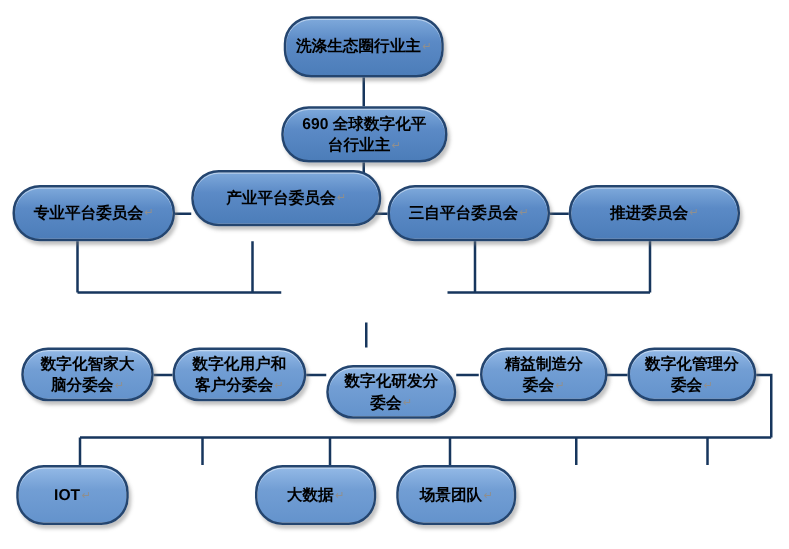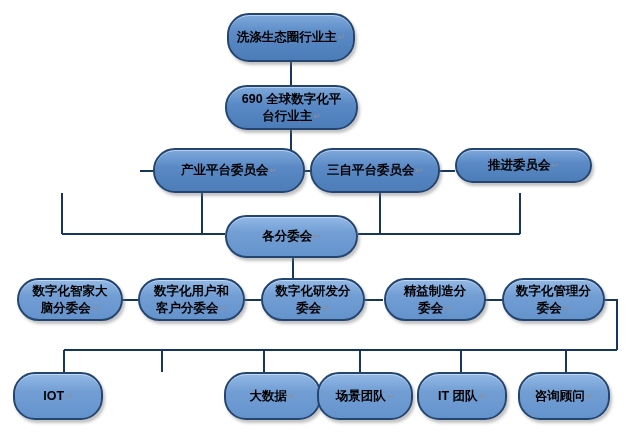--- a/index.html
+++ b/index.html
@@ -54,76 +54,70 @@
 
   <div class="node shade-a" style="left:227px;top:13px;width:128px;height:49px">
     <div class="txt"><span>洗涤生态圈行业主</span><span class="rm">↵</span></div>
   </div>
 
   <div class="node shade-a" style="left:225px;top:85px;width:133px;height:45px">
     <div class="txt"><span>690 全球数字化平
 台行业主</span><span class="rm">↵</span></div>
   </div>
 
+  <div class="node shade-a" style="left:10px;top:148px;width:130px;height:45px">
+    <div class="txt"><span>专业平台委员会</span><span class="rm">↵</span></div>
+  </div>
 
-  <div class="node shade-a" style="left:153px;top:148px;width:152px;height:45px">
+  <div class="node shade-a" style="left:153px;top:136px;width:152px;height:45px">
     <div class="txt"><span>产业平台委员会</span><span class="rm">↵</span></div>
   </div>
 
   <div class="node shade-a" style="left:310px;top:148px;width:130px;height:45px">
     <div class="txt"><span>三自平台委员会</span><span class="rm">↵</span></div>
   </div>
 
-  <div class="node shade-a" style="left:455px;top:148px;width:137px;height:35px">
+  <div class="node shade-a" style="left:455px;top:148px;width:137px;height:45px">
     <div class="txt"><span>推进委员会</span><span class="rm">↵</span></div>
   </div>
 
-  <div class="node shade-b" style="left:225px;top:215px;width:133px;height:43px">
-    <div class="txt"><span>各分委会</span><span class="rm">↵</span></div>
-  </div>
 
   <div class="node shade-b" style="left:17px;top:278px;width:106px;height:43px">
     <div class="txt"><span>数字化智家大
 脑分委会</span><span class="rm">↵</span></div>
   </div>
 
   <div class="node shade-b" style="left:138px;top:278px;width:107px;height:43px">
     <div class="txt"><span>数字化用户和
 客户分委会</span><span class="rm">↵</span></div>
   </div>
 
-  <div class="node shade-b" style="left:261px;top:278px;width:104px;height:43px">
+  <div class="node shade-b" style="left:261px;top:292px;width:104px;height:43px">
     <div class="txt"><span>数字化研发分
 委会</span><span class="rm">↵</span></div>
   </div>
 
   <div class="node shade-b" style="left:384px;top:278px;width:102px;height:43px">
     <div class="txt"><span>精益制造分
 委会</span><span class="rm">↵</span></div>
   </div>
 
   <div class="node shade-b" style="left:502px;top:278px;width:103px;height:43px">
     <div class="txt"><span>数字化管理分
 委会</span><span class="rm">↵</span></div>
   </div>
 
   <div class="node shade-b" style="left:13px;top:372px;width:90px;height:48px">
     <div class="txt"><span>IOT</span><span class="rm">↵</span></div>
   </div>
 
 
-  <div class="node shade-b" style="left:224px;top:372px;width:97px;height:48px">
+  <div class="node shade-b" style="left:204px;top:372px;width:97px;height:48px">
     <div class="txt"><span>大数据</span><span class="rm">↵</span></div>
   </div>
 
   <div class="node shade-b" style="left:317px;top:372px;width:96px;height:48px">
     <div class="txt"><span>场景团队</span><span class="rm">↵</span></div>
   </div>
 
-  <div class="node shade-b" style="left:417px;top:372px;width:90px;height:48px">
-    <div class="txt"><span>IT 团队</span><span class="rm">↵</span></div>
-  </div>
 
-  <div class="node shade-b" style="left:518px;top:372px;width:92px;height:48px">
-    <div class="txt"><span>咨询顾问</span><span class="rm">↵</span></div>
-  </div>
 
 </div>
 
 </body></html>

